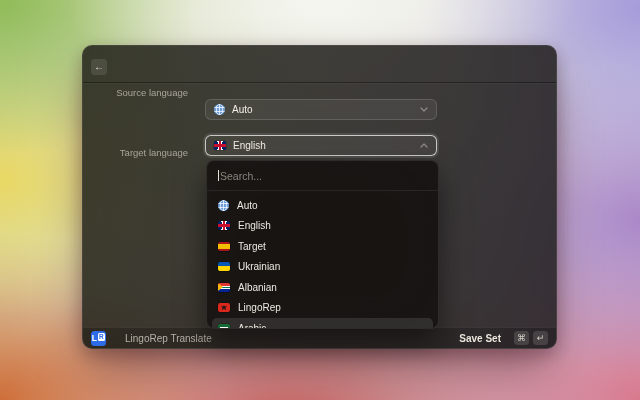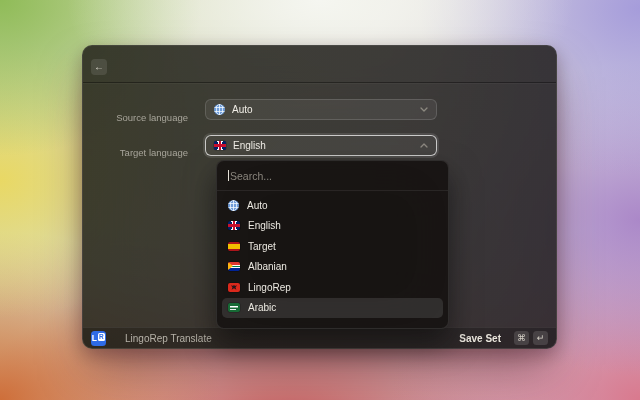--- a/index.html
+++ b/index.html
@@ -39,21 +39,21 @@
     position:absolute; left:8px; top:13px; width:16px; height:16px;
     border-radius:4px; background:rgba(255,255,255,.10);
     display:flex; align-items:center; justify-content:center;
     color:#e2ded4; font-size:10px; line-height:1; cursor:default;
   }
 
   .field-label{
     position:absolute; width:100px; height:21px; line-height:21px;
     text-align:right; font-size:9.5px; color:#a8a59b;
   }
-  .label-source{ left:5px; top:61px; }
+  .label-source{ left:5px; top:36px; }
   .label-target{ left:5px; top:96px; }
 
   .select{
     position:absolute; left:122px; width:232px; height:21px;
     border-radius:6px; background:rgba(255,255,255,.055);
     border:1px solid rgba(255,255,255,.14);
     display:flex; align-items:center; padding:0 8px; gap:7px;
   }
   .select-source{ top:53px; }
   .select-target{
@@ -109,21 +109,21 @@
   [data-flag="sa"]{
     background-color:#176a35;
     background-image:linear-gradient(#fff,#fff), linear-gradient(rgba(255,255,255,.9),rgba(255,255,255,.9));
     background-size:8px 1.5px, 6px 1px;
     background-position:2px 3px, 2px 6px;
     background-repeat:no-repeat;
   }
 
   
   .dropdown-panel{
-    position:absolute; left:133px; top:114px; width:233px; height:169px;
+    position:absolute; left:123px; top:114px; width:233px; height:169px;
     border-radius:8px; z-index:5; overflow:hidden;
     background:rgba(22,19,18,.90);
     backdrop-filter: blur(30px);
     -webkit-backdrop-filter: blur(30px);
     border:1px solid rgba(255,255,255,.10);
     box-shadow:0 14px 30px rgba(0,0,0,.5);
   }
   .search-row{ position:relative; height:29px; display:flex; align-items:center; }
   .caret{
     position:absolute; left:11px; top:9px; width:1px; height:11px;
@@ -218,20 +218,24 @@
           <span class="flag" data-flag="auto"></span>
           <span class="lang-label">Auto</span>
         </div>
         <div class="lang-row">
           <span class="flag" data-flag="gb"></span>
           <span class="lang-label">English</span>
         </div>
         <div class="lang-row">
           <span class="flag" data-flag="es"></span>
           <span class="lang-label">Target</span>
+        </div>
+        <div class="lang-row">
+          <span class="flag" data-flag="ua"></span>
+          <span class="lang-label">Ukrainian</span>
         </div>
         <div class="lang-row">
           <span class="flag" data-flag="za"></span>
           <span class="lang-label">Albanian</span>
         </div>
         <div class="lang-row">
           <span class="flag" data-flag="al"></span>
           <span class="lang-label">LingoRep</span>
         </div>
         <div class="lang-row selected">

